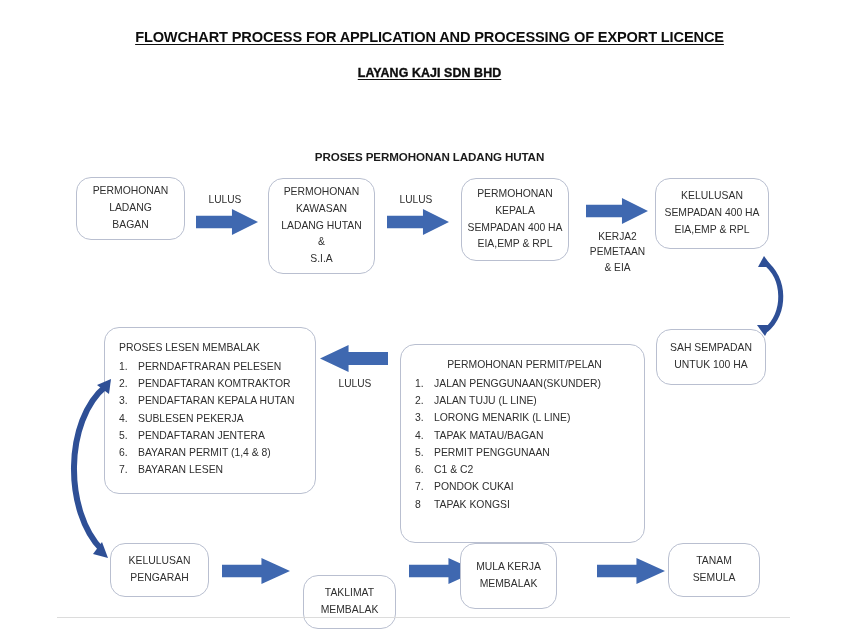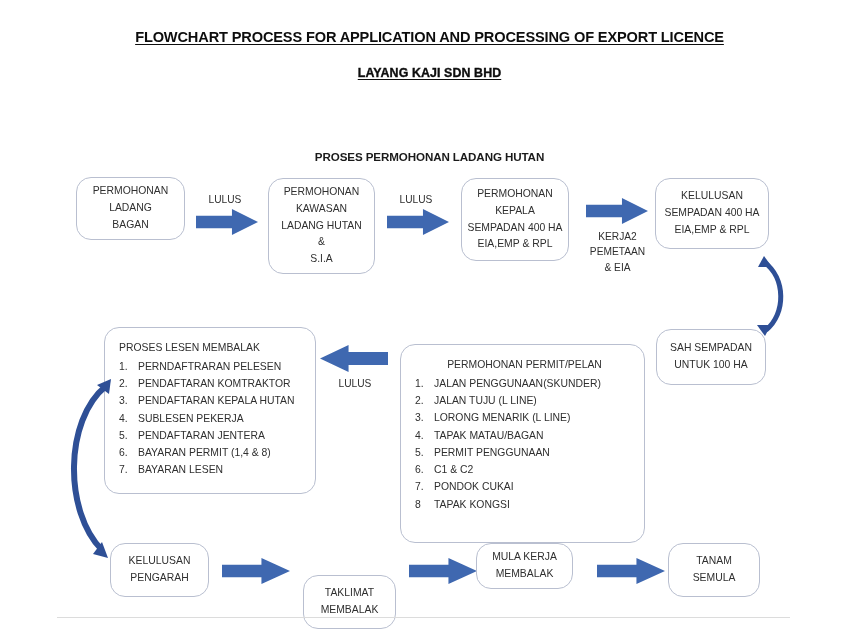--- a/index.html
+++ b/index.html
@@ -294,21 +294,21 @@
 
   <div class="arrow right" style="left:222px; top:558px; width:68px; height:26px;"></div>
 
   <div class="box" style="left:303px; top:543px; width:93px; height:54px;margin-top:32px;">
     <span class="ln">TAKLIMAT</span>
     <span class="ln">MEMBALAK</span>
   </div>
 
   <div class="arrow right" style="left:409px; top:558px; width:68px; height:26px;"></div>
 
-  <div class="box" style="left:476px; top:543px; width:97px; height:46px;">
+  <div class="box" style="left:460px; top:543px; width:97px; height:66px;">
     <span class="ln">MULA KERJA</span>
     <span class="ln">MEMBALAK</span>
   </div>
 
   <div class="arrow right" style="left:597px; top:558px; width:68px; height:26px;"></div>
 
   <div class="box" style="left:668px; top:543px; width:92px; height:54px;">
     <span class="ln">TANAM</span>
     <span class="ln">SEMULA</span>
   </div>

